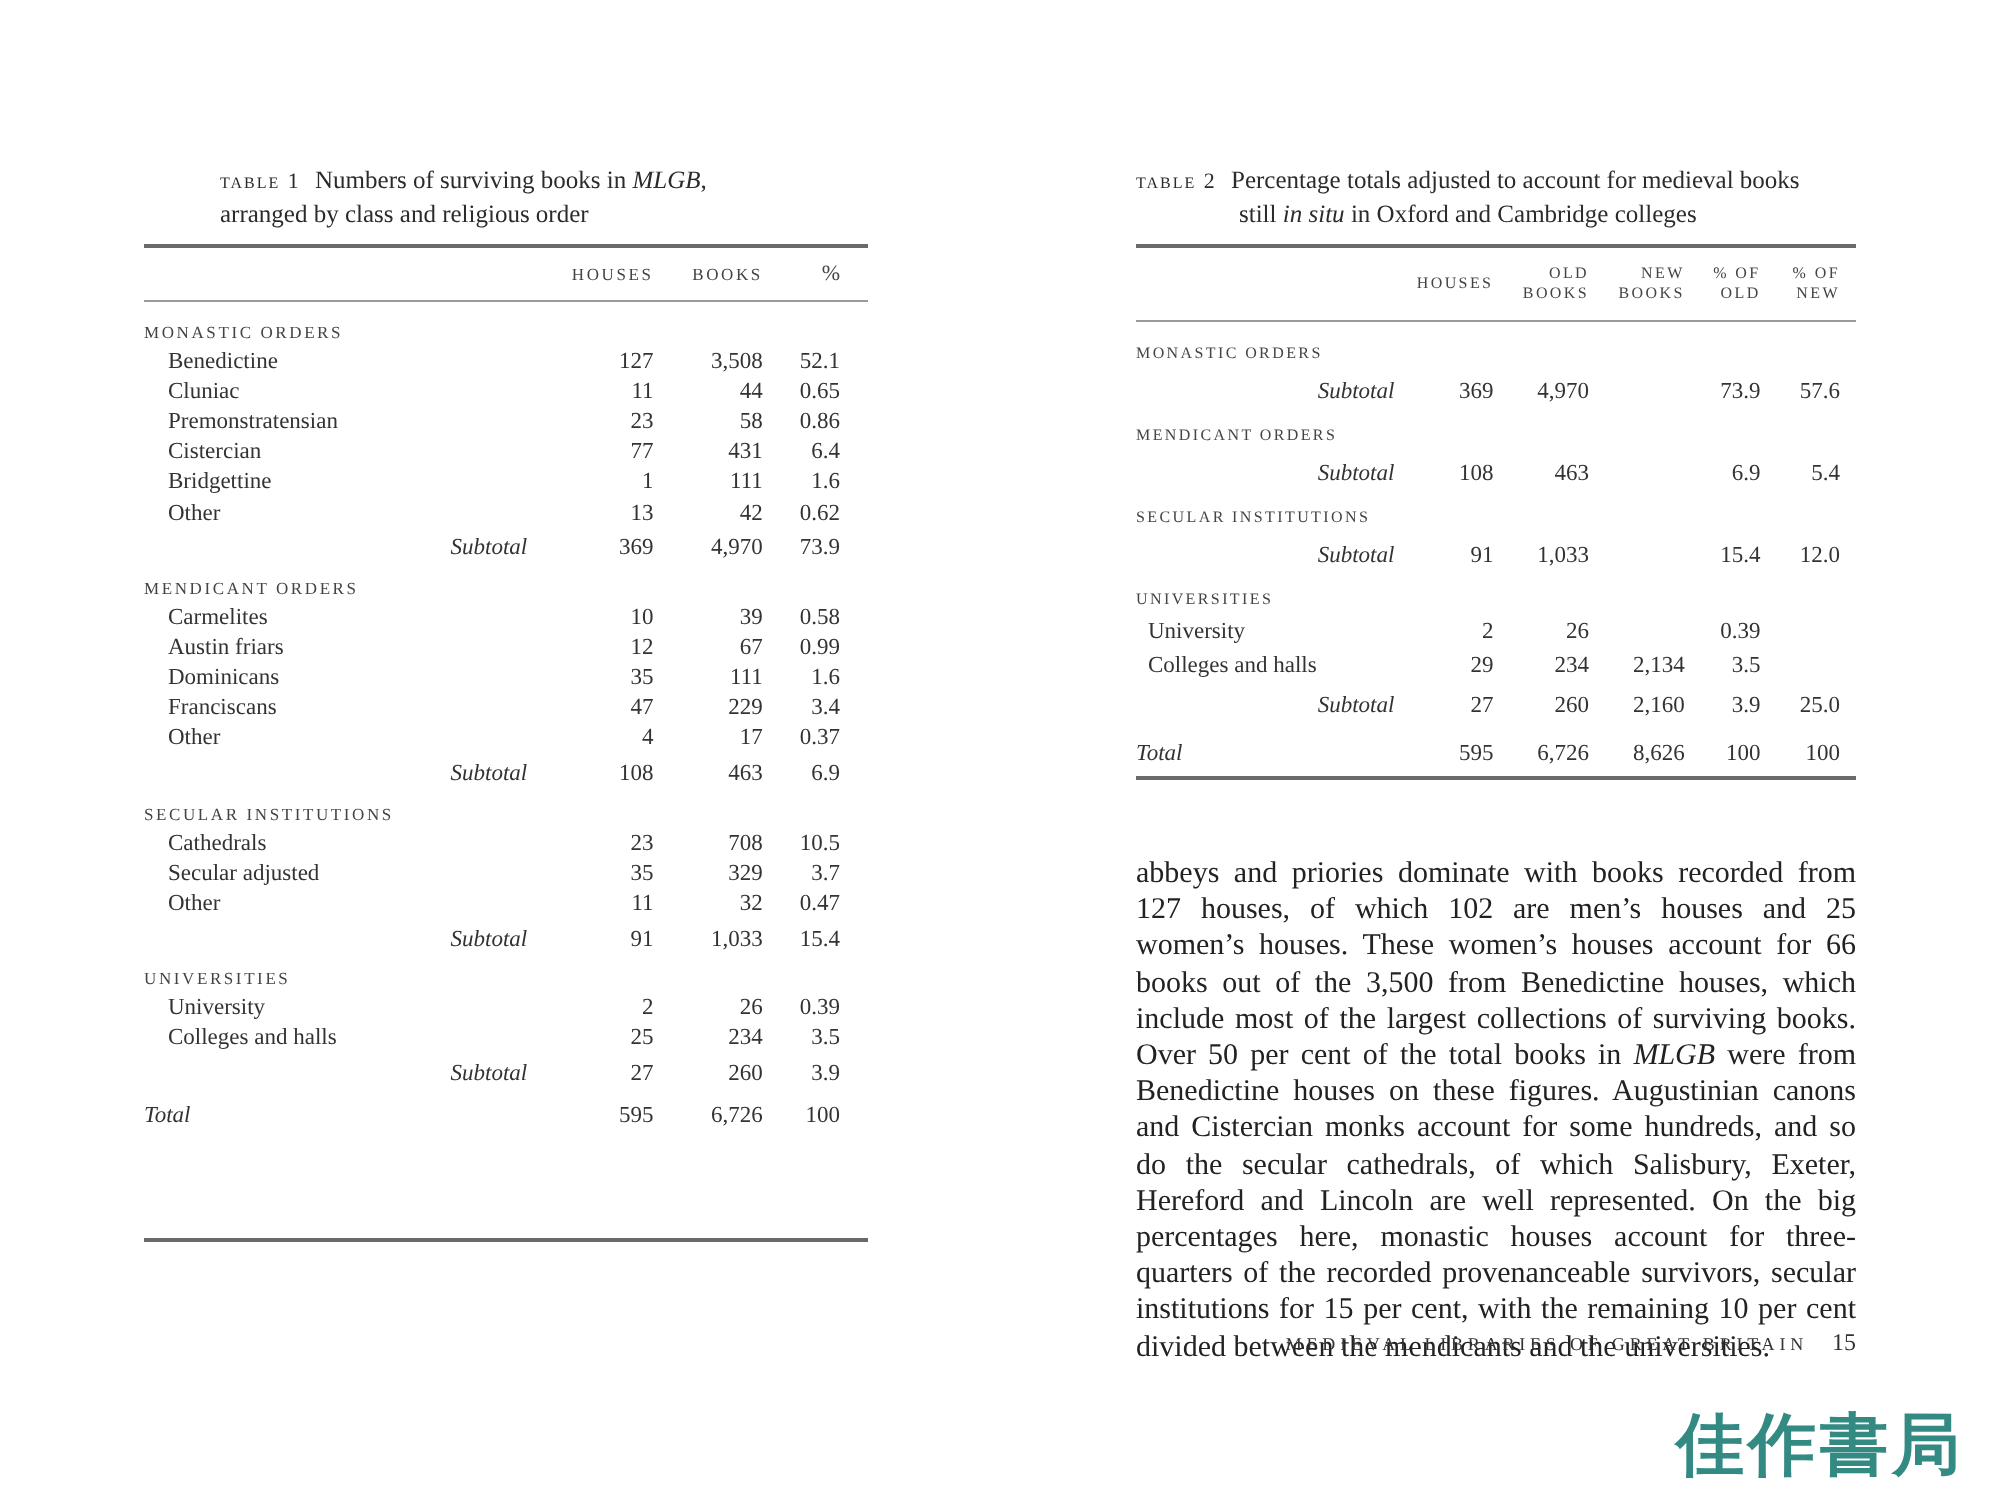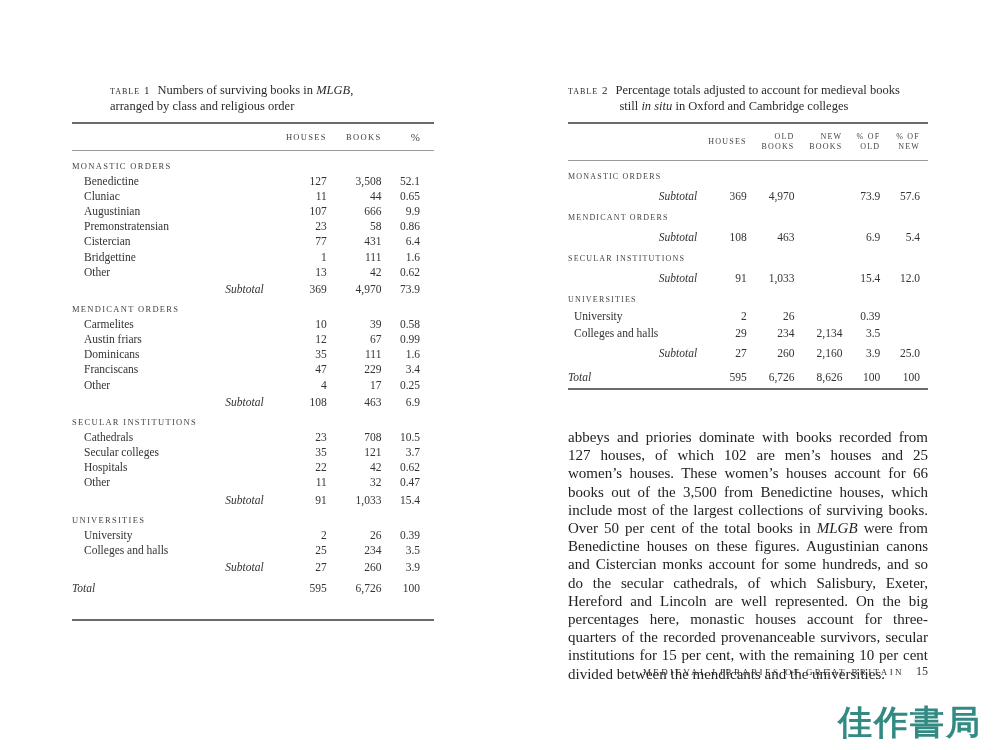--- a/index.html
+++ b/index.html
@@ -102,26 +102,20 @@
         <td class="col-b">3,508</td>
         <td class="col-p">52.1</td>
       </tr>
       <tr class="item">
         <td class="name col-name">Cluniac</td>
         <td class="col-h">11</td>
         <td class="col-b">44</td>
         <td class="col-p">0.65</td>
       </tr>
       <tr class="item">
-        <td class="name col-name">Augustinian</td>
-        <td class="col-h">107</td>
-        <td class="col-b">666</td>
-        <td class="col-p">9.9</td>
-      </tr>
-      <tr class="item">
         <td class="name col-name">Premonstratensian</td>
         <td class="col-h">23</td>
         <td class="col-b">58</td>
         <td class="col-p">0.86</td>
       </tr>
       <tr class="item">
         <td class="name col-name">Cistercian</td>
         <td class="col-h">77</td>
         <td class="col-b">431</td>
         <td class="col-p">6.4</td>
@@ -168,48 +162,42 @@
       <tr class="item">
         <td class="name col-name">Franciscans</td>
         <td class="col-h">47</td>
         <td class="col-b">229</td>
         <td class="col-p">3.4</td>
       </tr>
       <tr class="item">
         <td class="name col-name">Other</td>
         <td class="col-h">4</td>
         <td class="col-b">17</td>
-        <td class="col-p">0.25</td>
+        <td class="col-p">0.37</td>
       </tr>
       <tr class="sub">
         <td class="name col-name">Subtotal</td>
         <td class="col-h">108</td>
         <td class="col-b">463</td>
         <td class="col-p">6.9</td>
       </tr>
       <tr class="section">
         <td colspan="4">secular institutions</td>
       </tr>
       <tr class="item">
         <td class="name col-name">Cathedrals</td>
         <td class="col-h">23</td>
         <td class="col-b">708</td>
         <td class="col-p">10.5</td>
       </tr>
       <tr class="item">
-        <td class="name col-name">Secular colleges</td>
+        <td class="name col-name">Secular adjusted</td>
         <td class="col-h">35</td>
-        <td class="col-b">121</td>
+        <td class="col-b">329</td>
         <td class="col-p">3.7</td>
-      </tr>
-      <tr class="item">
-        <td class="name col-name">Hospitals</td>
-        <td class="col-h">22</td>
-        <td class="col-b">42</td>
-        <td class="col-p">0.62</td>
       </tr>
       <tr class="item">
         <td class="name col-name">Other</td>
         <td class="col-h">11</td>
         <td class="col-b">32</td>
         <td class="col-p">0.47</td>
       </tr>
       <tr class="sub">
         <td class="name col-name">Subtotal</td>
         <td class="col-h">91</td>

